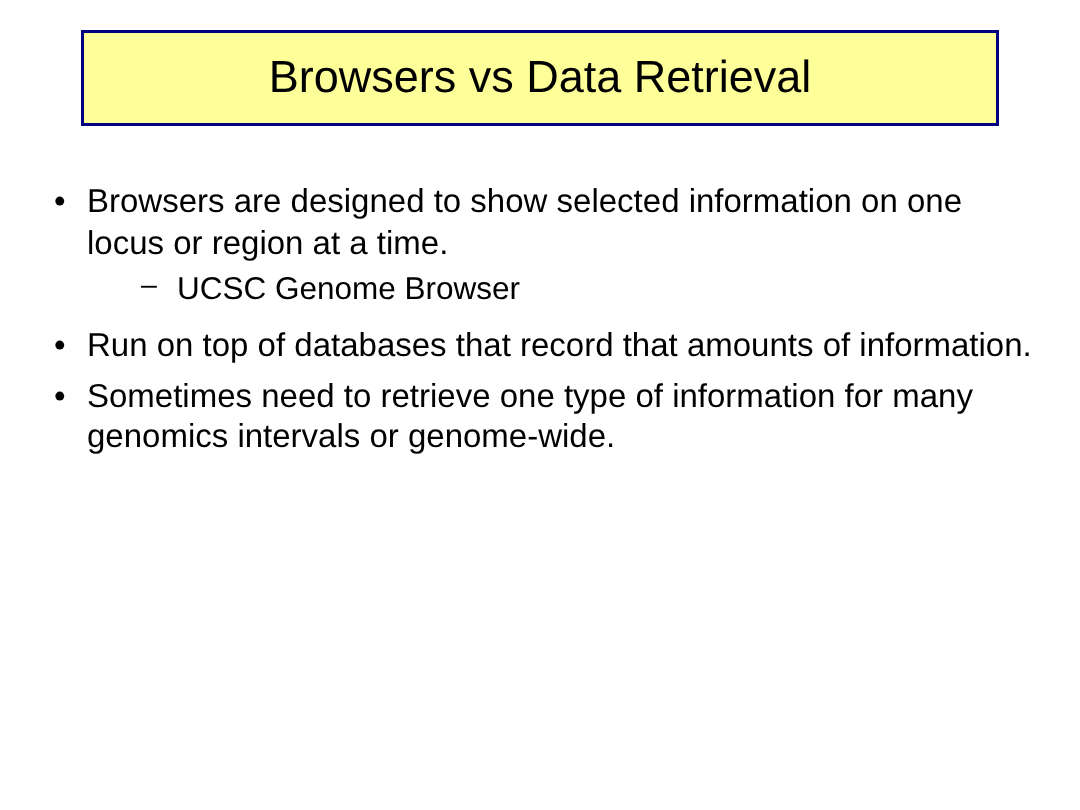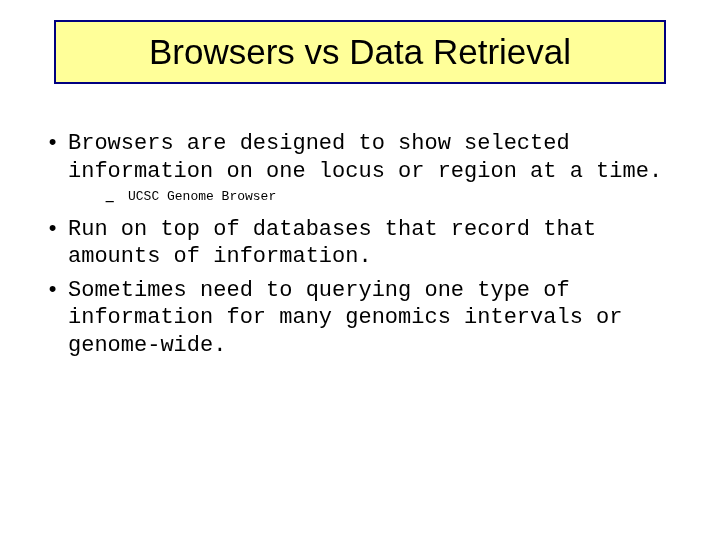--- a/index.html
+++ b/index.html
@@ -25,35 +25,34 @@
     height: 64px;
     background: #ffff99;
     border: 2px solid #000080;
     box-sizing: border-box;
     display: flex;
     align-items: center;
     justify-content: center;
   }
   .title-box h1 {
     margin: 0;
-    font-size: 35px;
+    font-size: 30px;
     font-weight: normal;
     color: #000;
   }
   .content {
     position: absolute;
     left: 30px;
     top: 120px;
     width: 660px;
   }
   ul.level1 {
-    margin: 10px;
+    margin: 0;
     padding: 0;
     list-style: none;
-    font-family: Liberation Mono, monospace;
   }
   ul.level1 > li {
     position: relative;
     padding-left: 28px;
     font-size: 22px;
     line-height: 1.25;
     margin-bottom: 6px;
   }
   ul.level1 > li::before {
     content: "•";
@@ -63,21 +62,21 @@
     font-size: 22px;
   }
   ul.level2 {
     margin: 4px 0 10px 0;
     padding: 0;
     list-style: none;
   }
   ul.level2 > li {
     position: relative;
     padding-left: 60px;
-    font-size: 13px;
+    font-size: 21px;
     line-height: 1.3;
     margin-bottom: 2px;
   }
   ul.level2 > li::before {
     content: "–";
     position: absolute;
     left: 36px;
     top: 0;
     font-size: 19px;
   }
@@ -98,18 +97,18 @@
         <ul class="level2">
           <li>
             <span>UCSC Genome Browser</span>
           </li>
         </ul>
       </li>
       <li>
         <span>Run on top of databases that record that amounts of information.</span>
       </li>
       <li>
-        <span>Sometimes need to querying one type of information for many genomics intervals or genome-wide.</span>
+        <span>Sometimes need to retrieve one type of information for many genomics intervals or genome-wide.</span>
       </li>
     </ul>
   </div>
 
 </div>
 
 </body></html>

